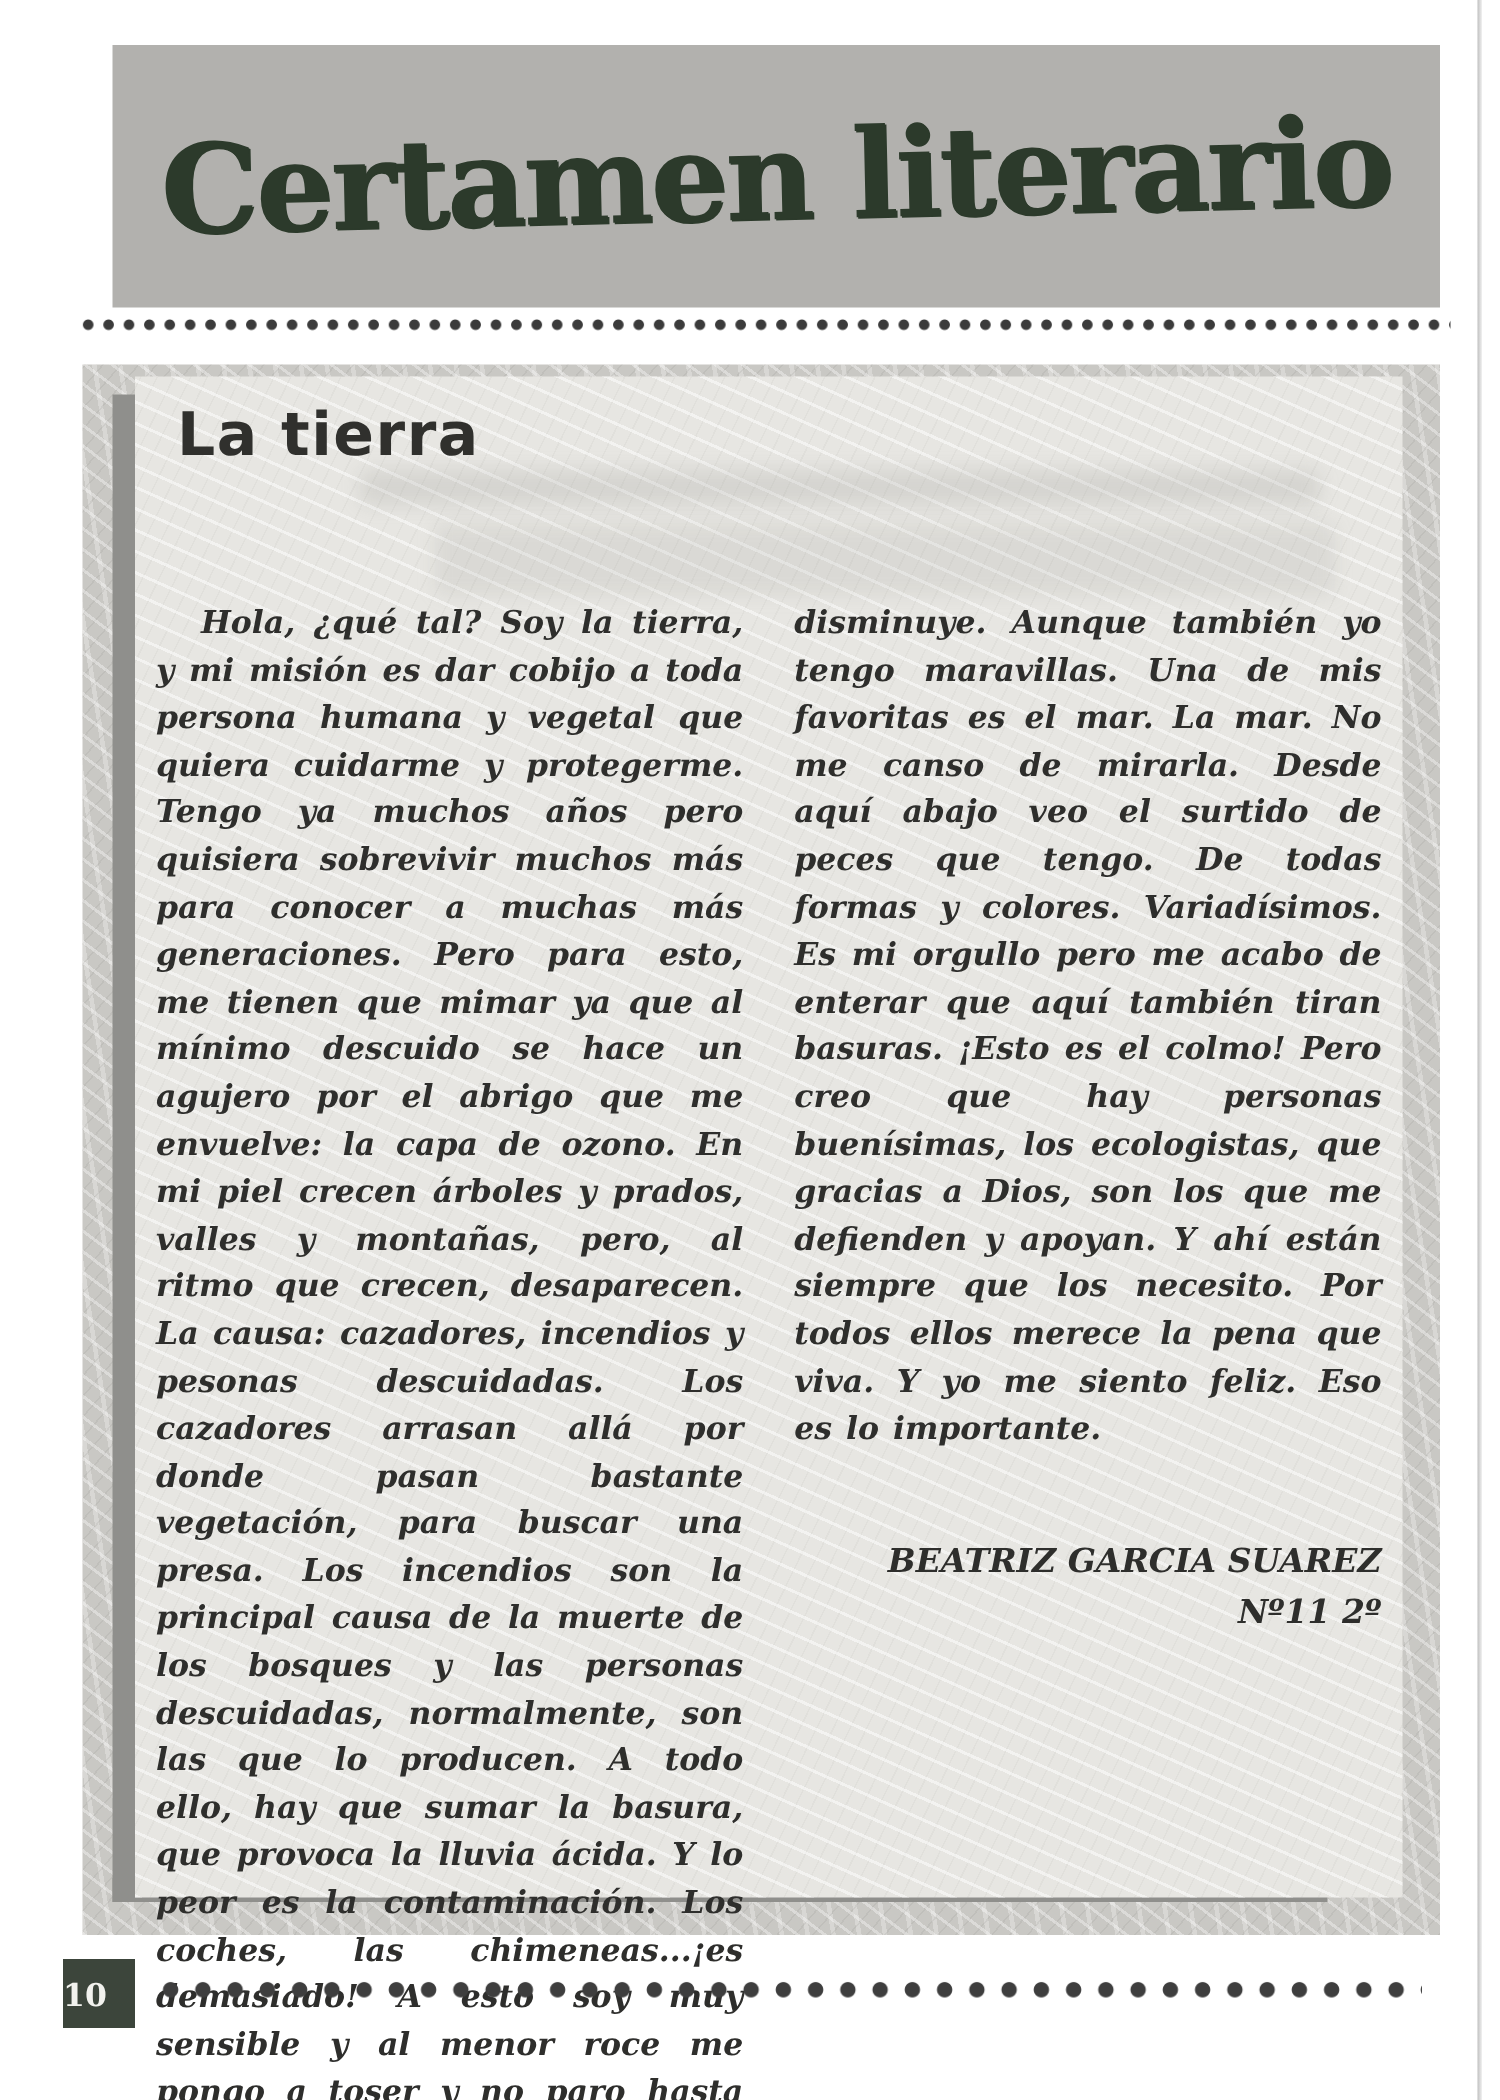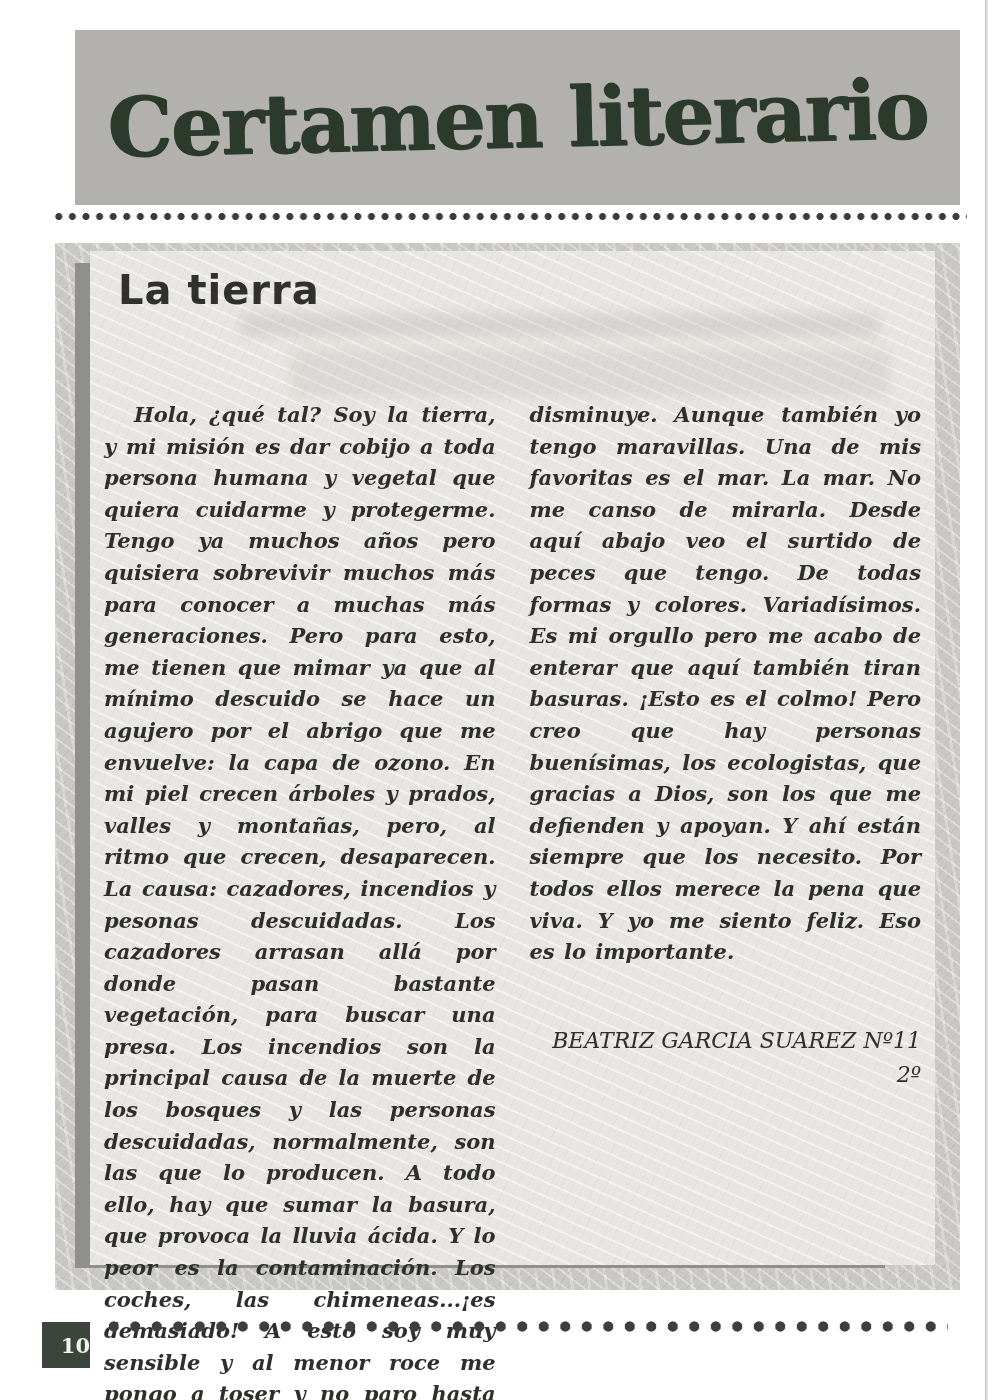--- a/index.html
+++ b/index.html
@@ -86,27 +86,27 @@
     font-family:"DejaVu Serif", serif;
     font-style:italic; font-weight:bold;
     font-size:21px; line-height:31.6px;
     color:#2e2e2c; text-align:justify;
     word-spacing:2px;
   }
   .col-left p { text-indent:30px; }
   .byline {
     margin-top:56px; text-align:right;
     font-family:"DejaVu Serif", serif;
-    font-style:italic; font-weight:normal;
+    font-style:italic; font-weight:bold;
     font-size:22px; line-height:34px; color:#2e2e2c;
   }
   
   .page-number-box {
     position:absolute; left:42px; top:1306px; width:48px; height:46px;
-    background:#3c453b; display:flex; align-items:center; justify-content:flex-end;margin-top:16px;
+    background:#3c453b; display:flex; align-items:center; justify-content:flex-start;
   }
   .page-number-box span {
     color:#f2f2ee; font-family:"DejaVu Serif", serif;
     font-weight:bold; font-size:21px;
   }
 </style>
 </head>
 <body>
 
 <div class="page">

